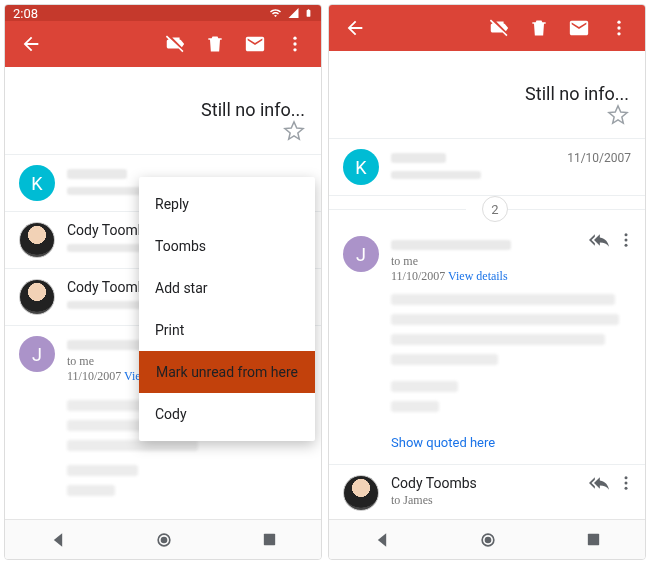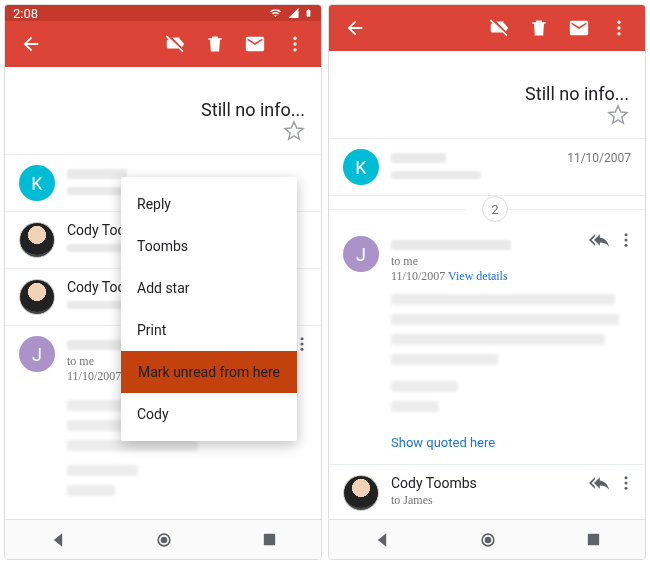--- a/index.html
+++ b/index.html
@@ -180,21 +180,21 @@
   .badge-wrap .count-badge { margin: 0 0 0 16px; }
   .badge-wrap::before { margin-left: 0; }
   .quoted {
     padding: 4px 16px 14px 62px;
     font-size: 13px;
   }
   
   .popup {
     position: absolute;
     top: 110px;
-    right: 24px;
+    right: 6px;
     width: 176px;
     background: #fff;
     border-radius: 2px;
     box-shadow: 0 4px 14px rgba(0,0,0,0.25);
     z-index: 50;
     padding: 6px 0;
   }
   .popup-item {
     padding: 13px 16px;
     font-size: 14px;

